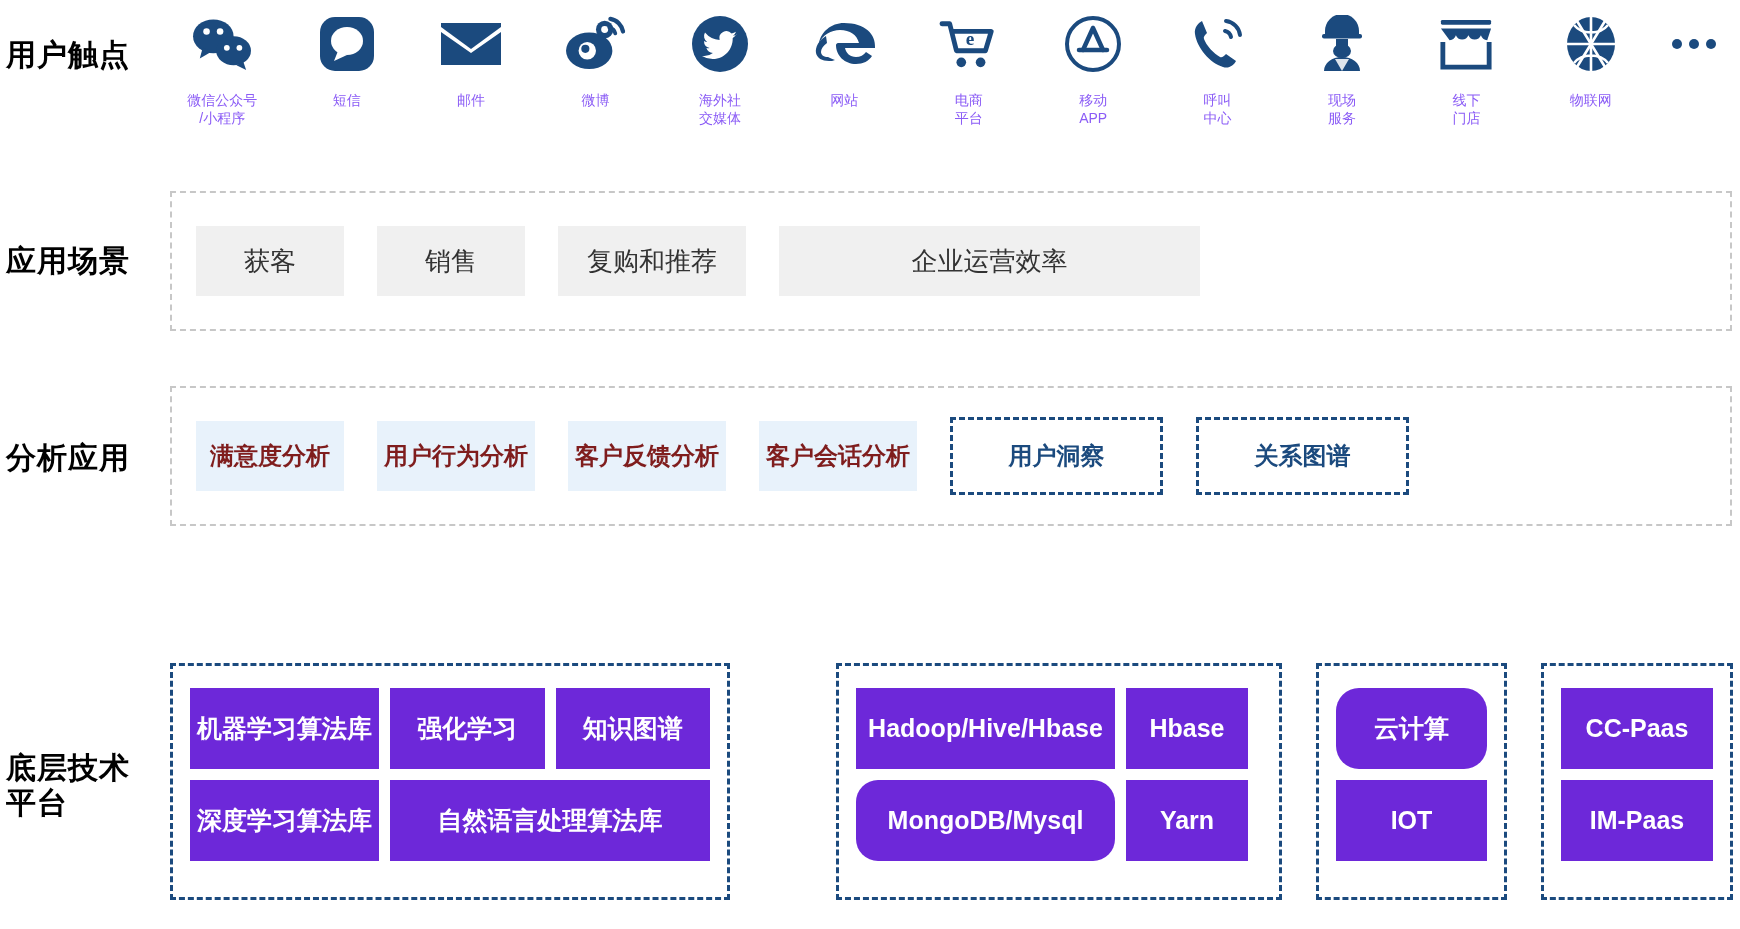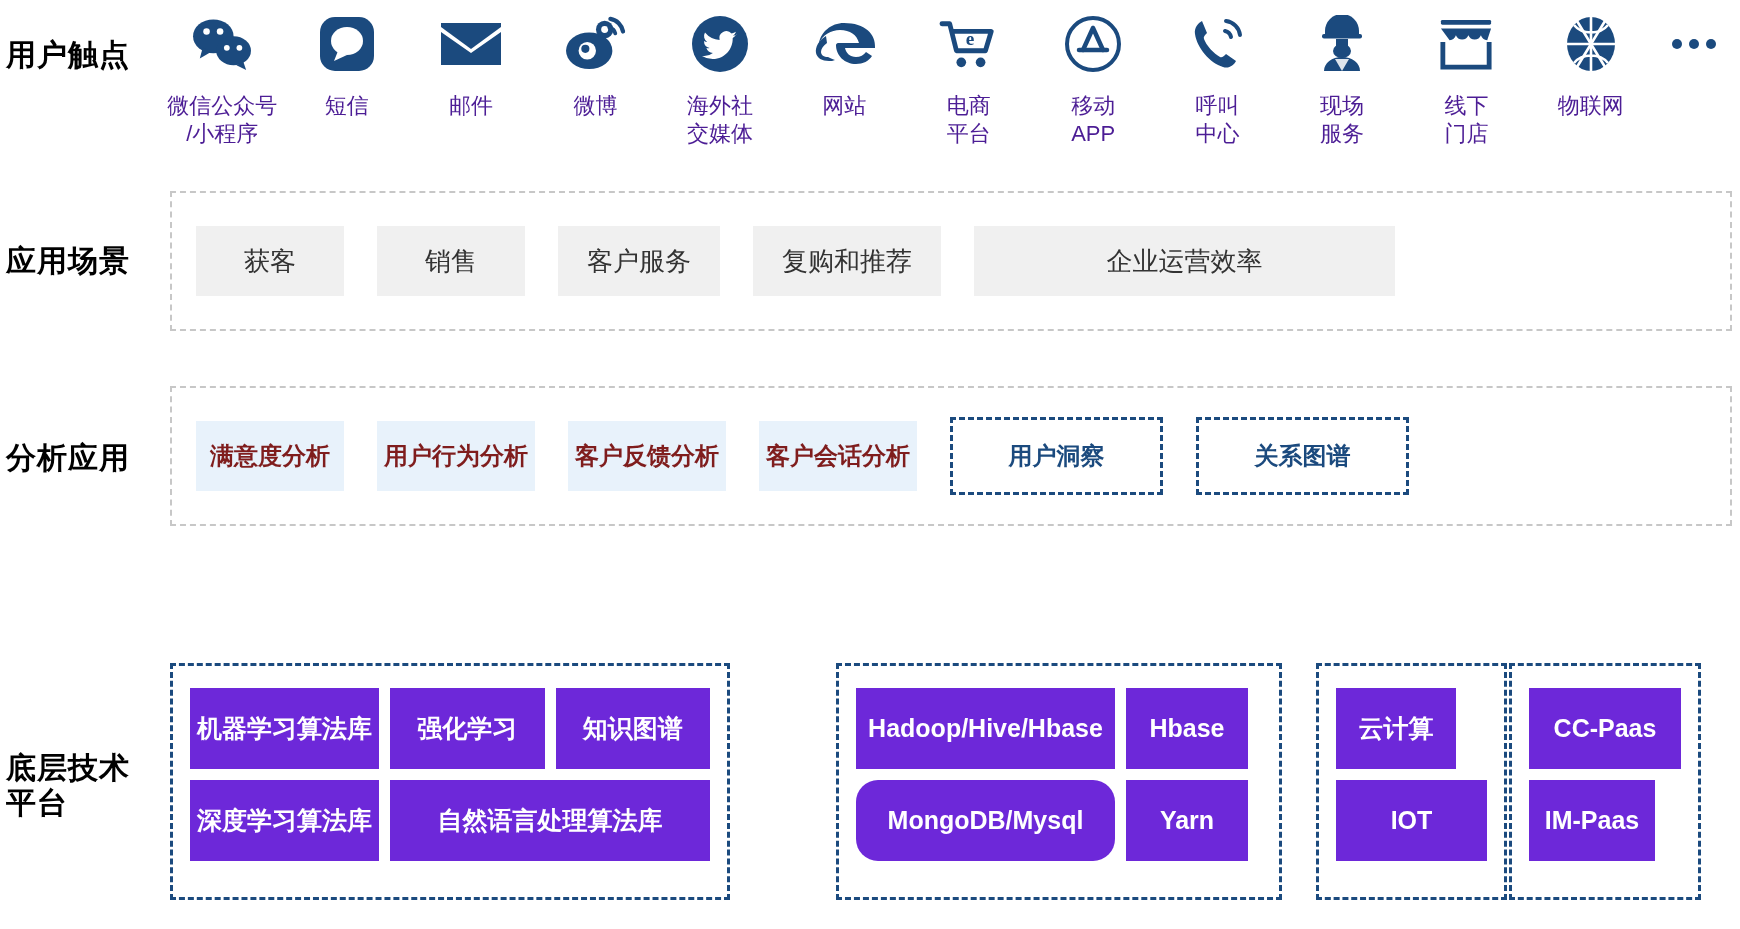--- a/index.html
+++ b/index.html
@@ -43,22 +43,22 @@
   }
   .touch-icon {
     height: 72px;
     display: flex;
     align-items: center;
     justify-content: center;
   }
   .touch-icon svg { display: block; }
   .touch-label {
     margin-top: 12px;
-    font-size: 22px;
-    color: #4c1d95;
+    font-size: 14px;
+    color: #8b5cf6;
     text-align: center;
     line-height: 1.26;
     white-space: pre-line;
   }
   .ellipsis-item { flex: 0 0 82px; }
   .ellipsis-dots {
     height: 72px;
     display: flex;
     align-items: center;
     justify-content: center;
@@ -145,21 +145,21 @@
     display: flex;
     align-items: center;
     justify-content: center;
     text-align: center;
     white-space: nowrap;
     padding: 0 8px;
   }
   #plat-ai     { left: 170px; width: 560px; }
   #plat-data   { left: 836px; width: 446px; }
   #plat-cloud  { left: 1316px; width: 191px; }
-  #plat-paas   { left: 1509px; width: 192px; }
+  #plat-paas   { left: 1541px; width: 192px; }
 </style>
 </head>
 <body>
 
 <div class="stage">
 
   <div class="row-label" id="lbl-touchpoints">用户触点</div>
   <div class="row-label" id="lbl-scenarios">应用场景</div>
   <div class="row-label" id="lbl-analysis">分析应用</div>
   <div class="row-label" id="lbl-platform" style="white-space:pre-line;">底层技术
@@ -331,21 +331,20 @@
           <i></i>
           <i></i>
         </div>
       </div>
     </div>
 
   <div class="band" id="band-scenarios">
     <div class="band-inner" id="scenarios-inner">
         <div class="chip-gray" style="width: 148px;">获客</div>
         <div class="chip-gray" style="width: 148px;">销售</div>
-        <div class="chip-gray" style="width: 162px;">客户服务</div>
         <div class="chip-gray" style="width: 188px;">复购和推荐</div>
         <div class="chip-gray" style="width: 421px;">企业运营效率</div>
       </div>
   </div>
 
   <div class="band" id="band-analysis">
     <div class="band-inner" id="analysis-inner">
         <div class="chip-blue" style="width: 148px;">满意度分析</div>
         <div class="chip-blue" style="width: 158px;">用户行为分析</div>
         <div class="chip-blue" style="width: 158px;">客户反馈分析</div>
@@ -371,28 +370,28 @@
         <div class="tile" style="width: 259px;">Hadoop/Hive/Hbase</div>
         <div class="tile" style="width: 122px;">Hbase</div>
       </div>
       <div class="plat-row">
         <div class="tile" style="width: 259px; border-radius: 22px;">MongoDB/Mysql</div>
         <div class="tile" style="width: 122px;">Yarn</div>
       </div>
     </div>
   <div class="plat-group" id="plat-cloud">
       <div class="plat-row">
-        <div class="tile" style="width: 120px;">云计算</div>
+        <div class="tile" style="width: 151px; border-radius: 23px;">云计算</div>
       </div>
       <div class="plat-row">
         <div class="tile" style="width: 151px;">IOT</div>
       </div>
     </div>
   <div class="plat-group" id="plat-paas">
       <div class="plat-row">
         <div class="tile" style="width: 152px;">CC-Paas</div>
       </div>
       <div class="plat-row">
-        <div class="tile" style="width: 126px;">IM-Paas</div>
+        <div class="tile" style="width: 152px;">IM-Paas</div>
       </div>
     </div>
 
 </div>
 
 </body></html>

